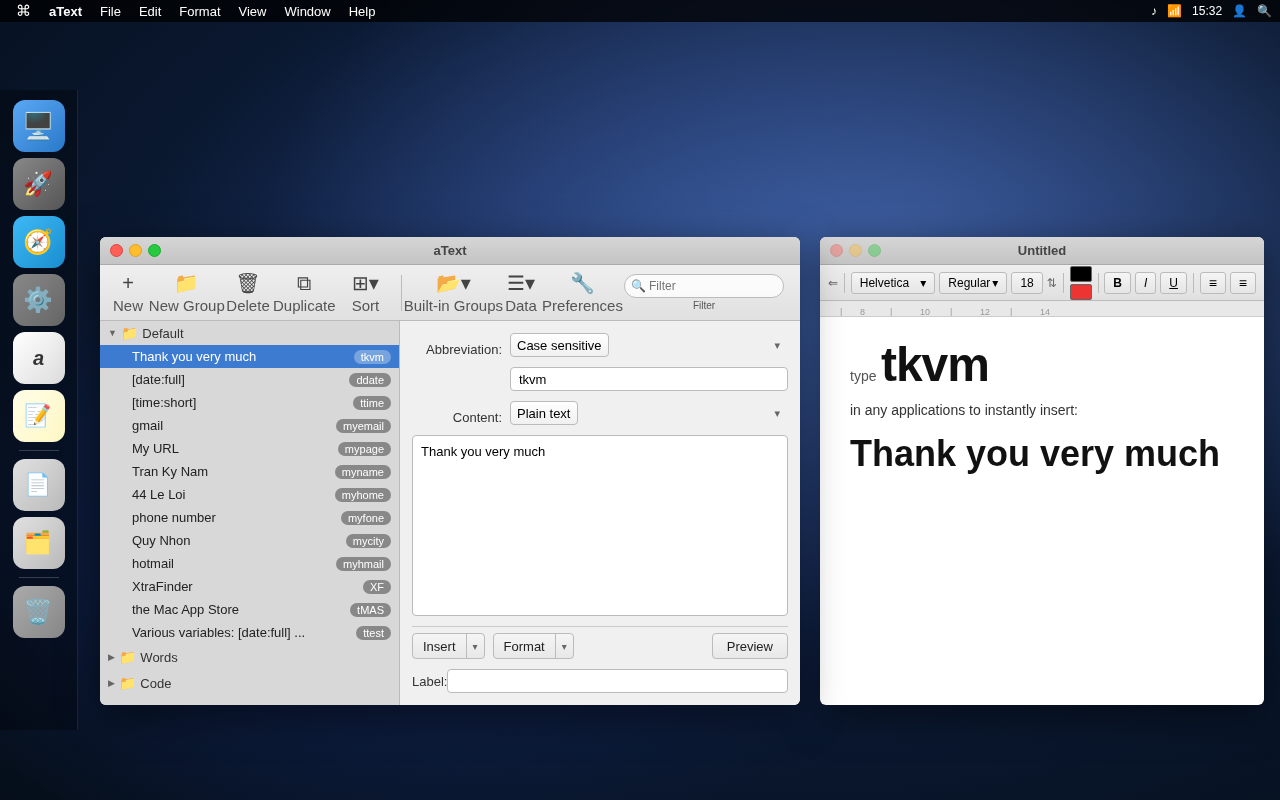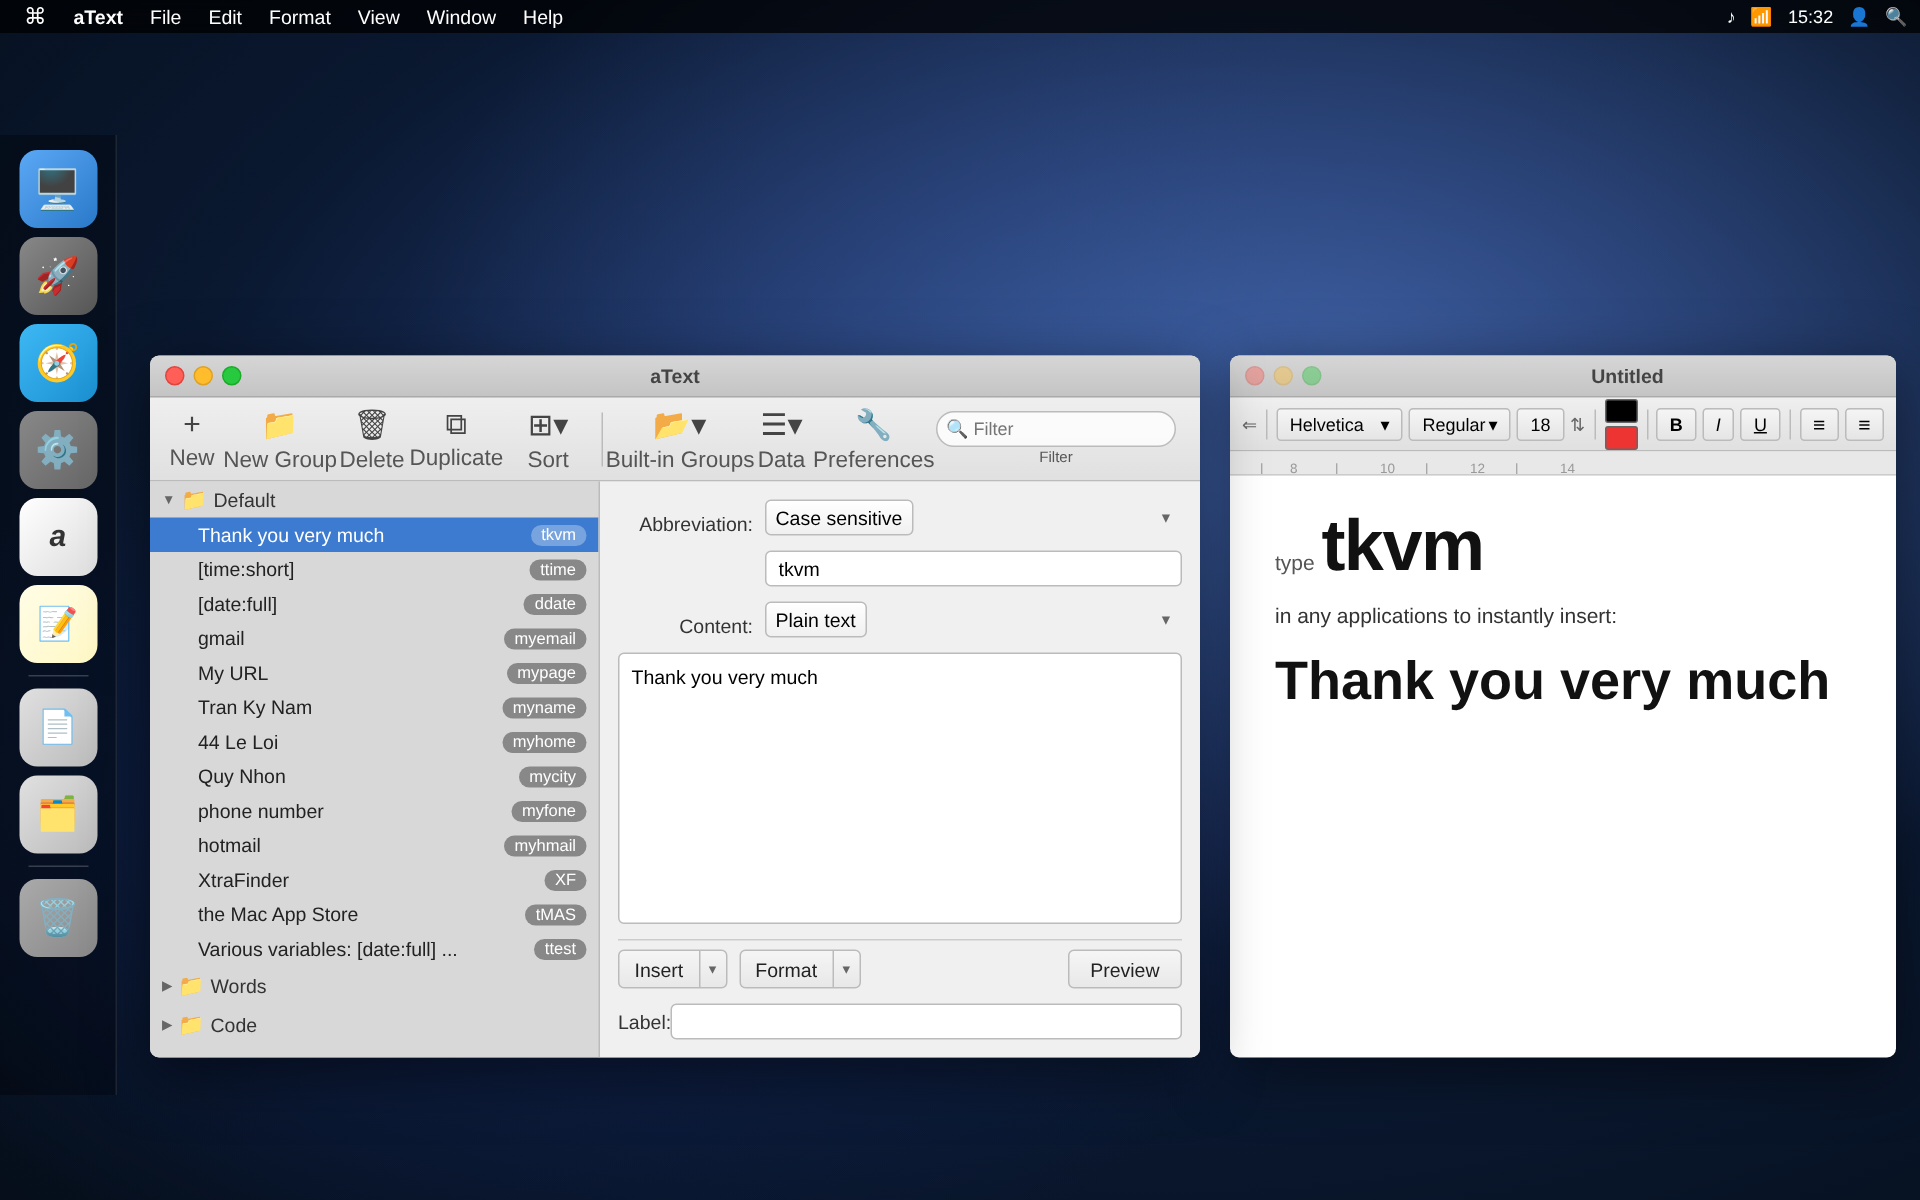--- a/index.html
+++ b/index.html
@@ -444,21 +444,20 @@
     }
     .untitled-tl { display: flex; gap: 6px; }
     .untitled-tl .tl { opacity: 0.4; }
     .untitled-title {
       position: absolute;
       left: 50%;
       transform: translateX(-50%);
       font-size: 13px;
       font-weight: 600;
       color: #444;
-      margin-left: 43px;
     }
 
     
     .untitled-toolbar {
       height: 36px;
       background: linear-gradient(180deg, #efefef, #e0e0e0);
       border-bottom: 1px solid #bbb;
       display: flex;
       align-items: center;
       padding: 0 8px;
@@ -636,50 +635,50 @@
         <span class="group-triangle">▼</span>
         <span class="group-icon">📁</span>
         <span class="group-name">Default</span>
       </div>
 
       <div class="snippet-row selected">
         <span class="snippet-name">Thank you very much</span>
         <span class="snippet-abbr">tkvm</span>
       </div>
       <div class="snippet-row">
+        <span class="snippet-name">[date:full]</span>
+        <span class="snippet-abbr">ddate</span>
+      </div>
+      <div class="snippet-row">
         <span class="snippet-name">[time:short]</span>
         <span class="snippet-abbr">ttime</span>
       </div>
       <div class="snippet-row">
-        <span class="snippet-name">[date:full]</span>
-        <span class="snippet-abbr">ddate</span>
-      </div>
-      <div class="snippet-row">
         <span class="snippet-name">gmail</span>
         <span class="snippet-abbr">myemail</span>
       </div>
       <div class="snippet-row">
         <span class="snippet-name">My URL</span>
         <span class="snippet-abbr">mypage</span>
       </div>
       <div class="snippet-row">
         <span class="snippet-name">Tran Ky Nam</span>
         <span class="snippet-abbr">myname</span>
       </div>
       <div class="snippet-row">
         <span class="snippet-name">44 Le Loi</span>
         <span class="snippet-abbr">myhome</span>
       </div>
       <div class="snippet-row">
+        <span class="snippet-name">phone number</span>
+        <span class="snippet-abbr">myfone</span>
+      </div>
+      <div class="snippet-row">
         <span class="snippet-name">Quy Nhon</span>
         <span class="snippet-abbr">mycity</span>
-      </div>
-      <div class="snippet-row">
-        <span class="snippet-name">phone number</span>
-        <span class="snippet-abbr">myfone</span>
       </div>
       <div class="snippet-row">
         <span class="snippet-name">hotmail</span>
         <span class="snippet-abbr">myhmail</span>
       </div>
       <div class="snippet-row">
         <span class="snippet-name">XtraFinder</span>
         <span class="snippet-abbr">XF</span>
       </div>
       <div class="snippet-row">

